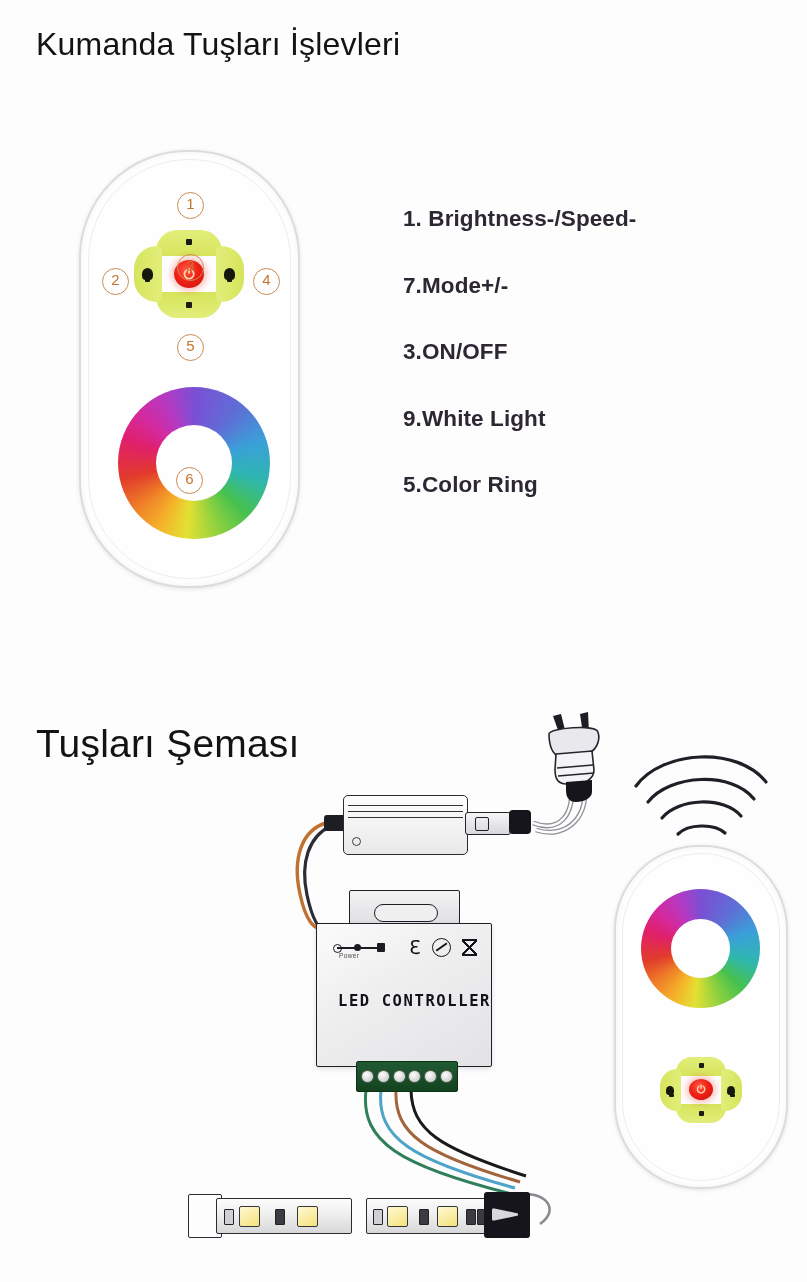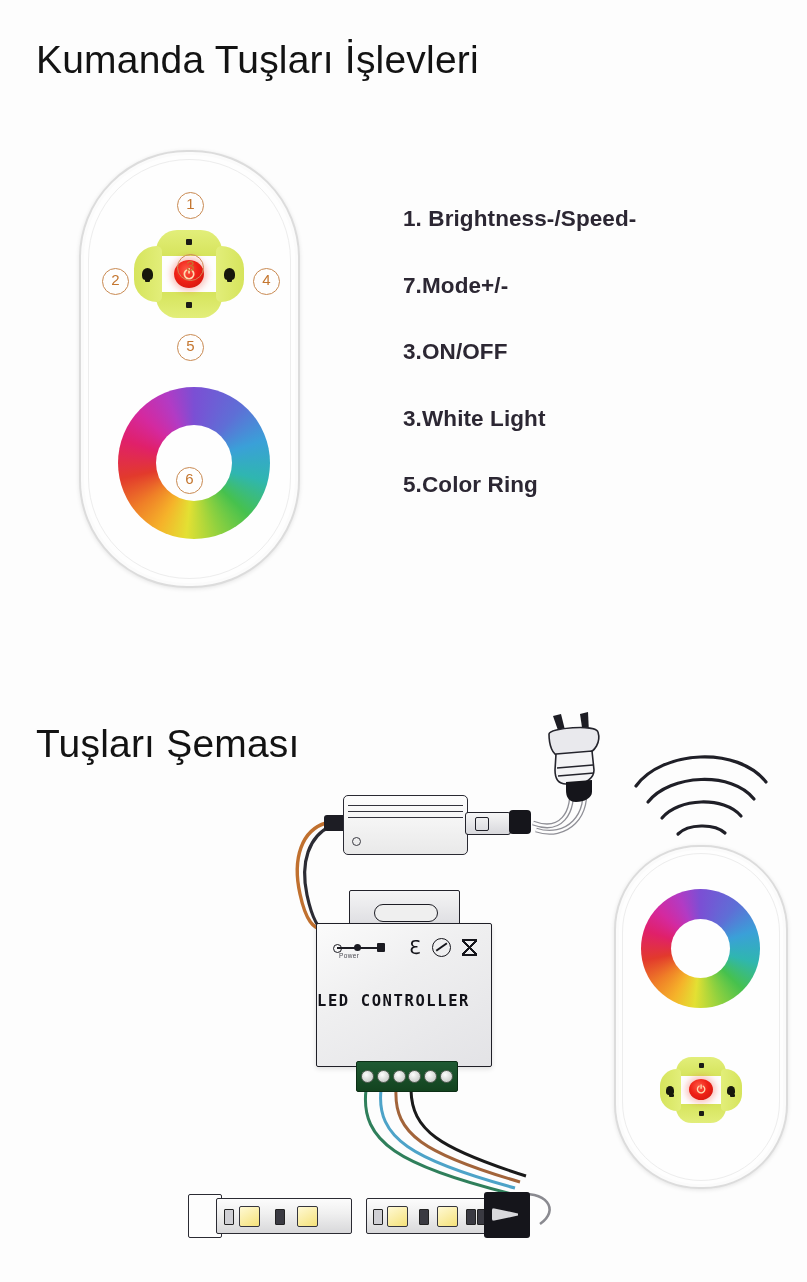--- a/index.html
+++ b/index.html
@@ -13,21 +13,21 @@
   .page{position:relative;width:807px;height:1282px;background:#fdfdfd;}
 
   
   .heading{
     position:absolute;
     color:#131313;
     font-weight:400;
     letter-spacing:.2px;
     white-space:nowrap;
   }
-  #h1{left:36px;top:38px;font-size:39px;text-align:center;}
+  #h1{left:36px;top:26px;font-size:32px;text-align:center;}
   #h2{left:36px;top:722px;font-size:39px;}
 
   
   #sec-keys{position:absolute;left:0;top:130px;width:807px;height:480px;}
 
   
   .remote{
     position:absolute;
     background:#fefefe;
     border:2px solid #dcdcdc;
@@ -211,21 +211,21 @@
     content:"";position:absolute;left:0;top:0;width:15px;height:17px;
     background:
       linear-gradient(45deg,transparent 44%,#15151b 44%,#15151b 56%,transparent 56%),
       linear-gradient(-45deg,transparent 44%,#15151b 44%,#15151b 56%,transparent 56%);
   }
   .cert.wee:after{
     content:"";position:absolute;left:0;top:0;width:15px;height:2px;
     background:#15151b;box-shadow:0 15px 0 #15151b;
   }
   #ctrl-label{
-    position:absolute;left:0;right:0;top:68px;text-align:left;
+    position:absolute;left:0;right:0;top:68px;text-align:right;
     font-size:15.5px;font-weight:700;letter-spacing:1.6px;color:#121219;
     font-family:"DejaVu Sans Mono","Liberation Mono",monospace;
   }
 
   
   #terminal{
     position:absolute;left:356px;top:371px;width:94px;height:29px;
     background:linear-gradient(180deg,#1f5a33,#13431f);
     border:1px solid #0c2f16;border-radius:2px;
     display:flex;align-items:center;justify-content:space-around;padding:0 3px;
@@ -327,21 +327,21 @@
       <div class="callout" id="c3">3</div>
       <div class="callout" id="c4">4</div>
       <div class="callout" id="c5">5</div>
       <div class="callout" id="c6">6</div>
     </div>
 
     <div id="legend">
       <div class="legend-item">1. Brightness-/Speed-</div>
       <div class="legend-item">7.Mode+/-</div>
       <div class="legend-item">3.ON/OFF</div>
-      <div class="legend-item">3.White Light</div>
+      <div class="legend-item">9.White Light</div>
       <div class="legend-item">5.Color Ring</div>
     </div>
   </div>
 
   <div class="heading" id="h2">Tuşları Şeması</div>
 
   <div id="sec-wiring">
 
     <svg id="wire-svg" viewBox="0 0 807 592">
 

